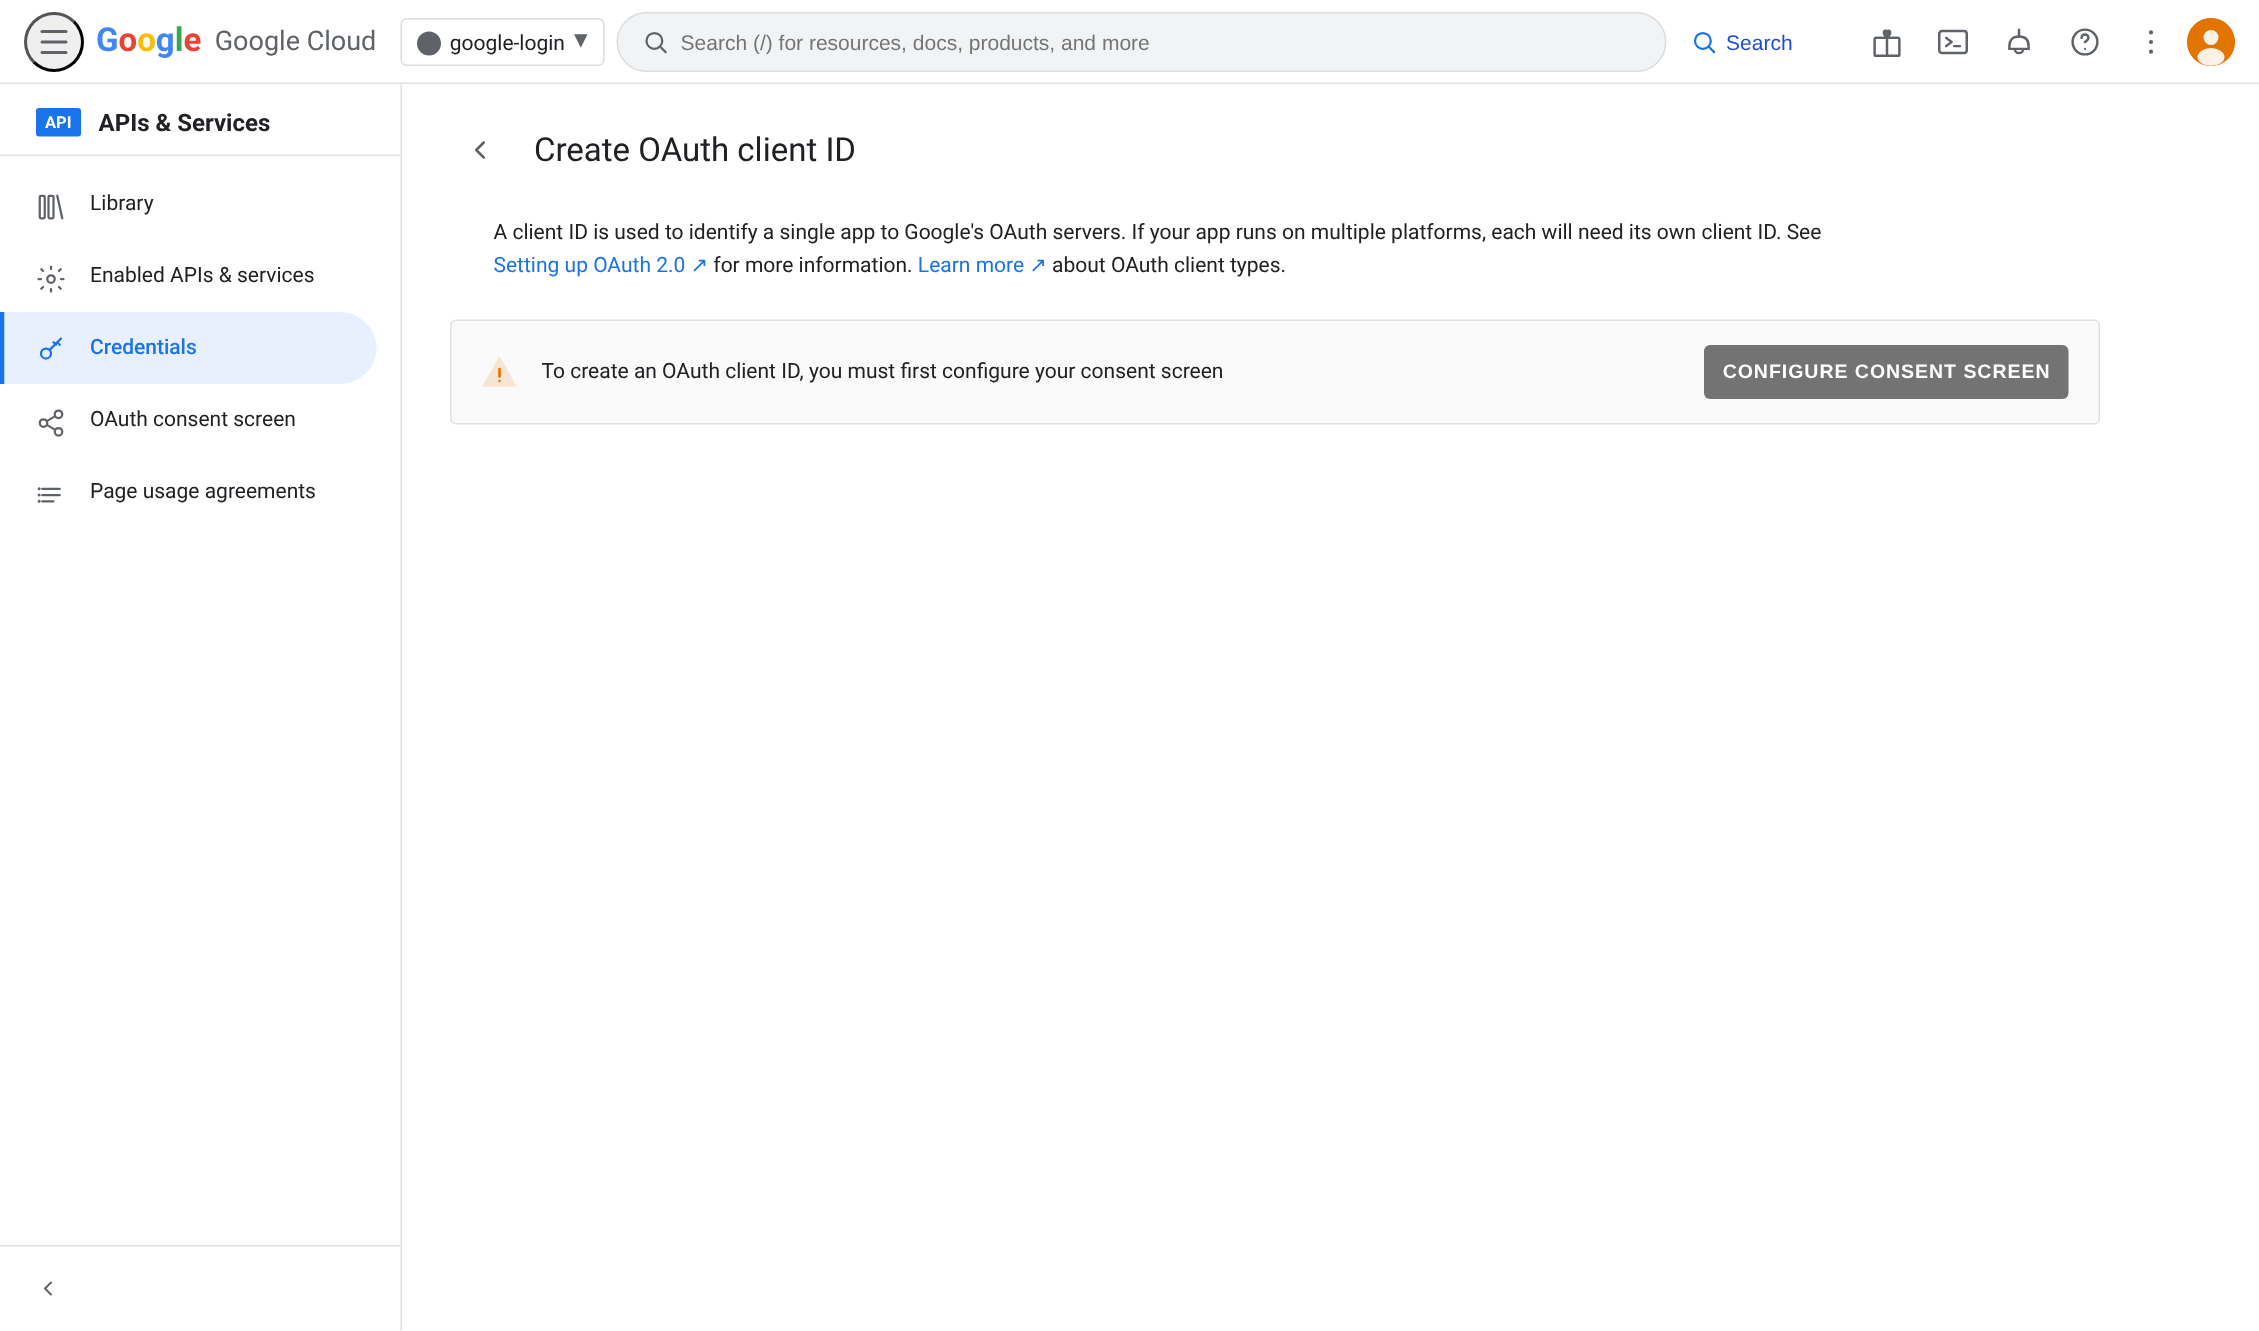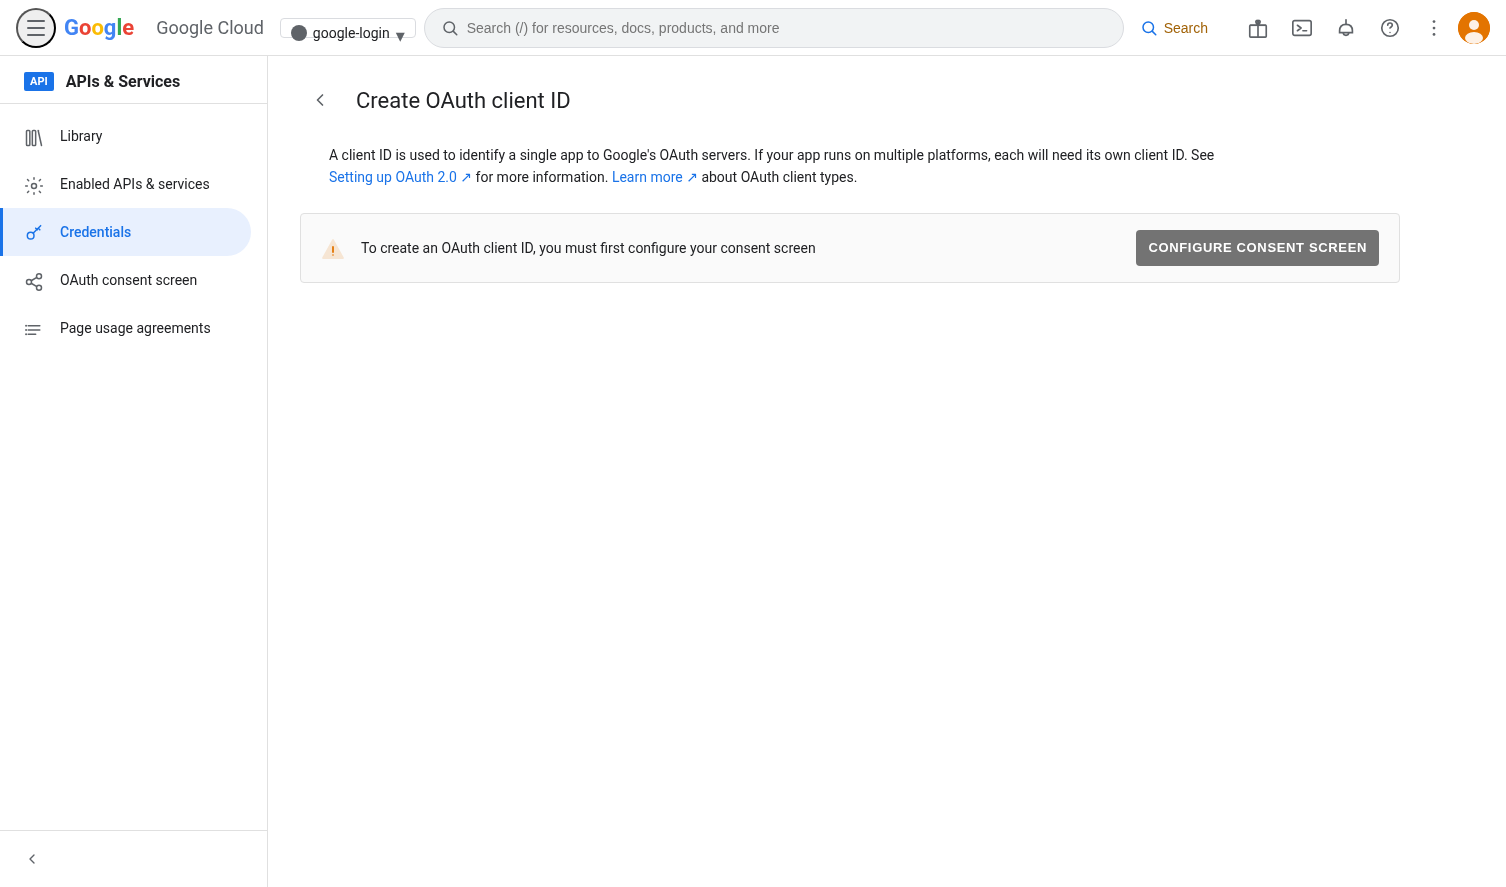--- a/index.html
+++ b/index.html
@@ -20,36 +20,36 @@
     }
     .topbar-hamburger {
       width: 40px; height: 40px;
       display: flex; align-items: center; justify-content: center;
       border-radius: 50%; cursor: pointer;
       flex-shrink: 0;
     }
     .hamburger-lines { display: flex; flex-direction: column; gap: 5px; }
     .hamburger-lines span { display: block; width: 18px; height: 2px; background: #5f6368; border-radius: 1px; }
     .google-cloud-logo {
-      display: flex; align-items: center; gap: 22px;
+      display: flex; align-items: center; gap: 9px;
       text-decoration: none; flex-shrink: 0; margin-right: 8px;
     }
     .google-cloud-logo .logo-text {
       font-size: 18px; font-weight: 400; color: #5f6368; white-space: nowrap;
     }
     .google-g { font-size: 22px; font-weight: 700; }
     .g-blue { color: #4285f4; }
     .g-red { color: #ea4335; }
     .g-yellow { color: #fbbc04; }
     .g-green { color: #34a853; }
 
     .project-selector {
-      display: flex; align-items: flex-start; gap: 6px;
+      display: flex; align-items: flex-end; gap: 6px;
       border: 1px solid #dadce0; border-radius: 4px;
-      padding: 6px 10px; cursor: pointer; height: 20px;
+      padding: 6px 10px; cursor: pointer; height: 32px;
       flex-shrink: 0;
     }
     .project-dot { width: 16px; height: 16px; border-radius: 50%; background: #5f6368; flex-shrink: 0; }
     .project-name { font-size: 14px; color: #202124; }
     .dropdown-arrow { color: #5f6368; font-size: 18px; }
 
     .search-bar {
       flex: 1;
       display: flex; 
       border: 1px solid #dadce0; border-radius: 24px;
@@ -59,21 +59,21 @@
       cursor: text;
     }
     .search-bar input {
       border: none; background: transparent; outline: none;
       font-size: 14px; color: #202124; width: 100%;
     }
     .search-icon-wrap { display: flex; align-items: center; margin-right: 8px; color: #5f6368; }
     .search-btn {
       display: flex; align-items: center; gap: 6px;
       background: none; border: none; cursor: pointer;
-      color: #a16207; font-size: 14px; font-weight: 500;
+      color: #1d4ed8; font-size: 14px; font-weight: 500;
       padding: 0 8px;
     }
 
     .topbar-actions { display: flex; align-items: center; gap: 4px; margin-left: auto; }
     .icon-btn {
       width: 40px; height: 40px;
       display: flex; align-items: center; justify-content: center;
       border-radius: 50%; cursor: pointer; border: none; background: none;
       color: #5f6368; font-size: 20px;
     }

